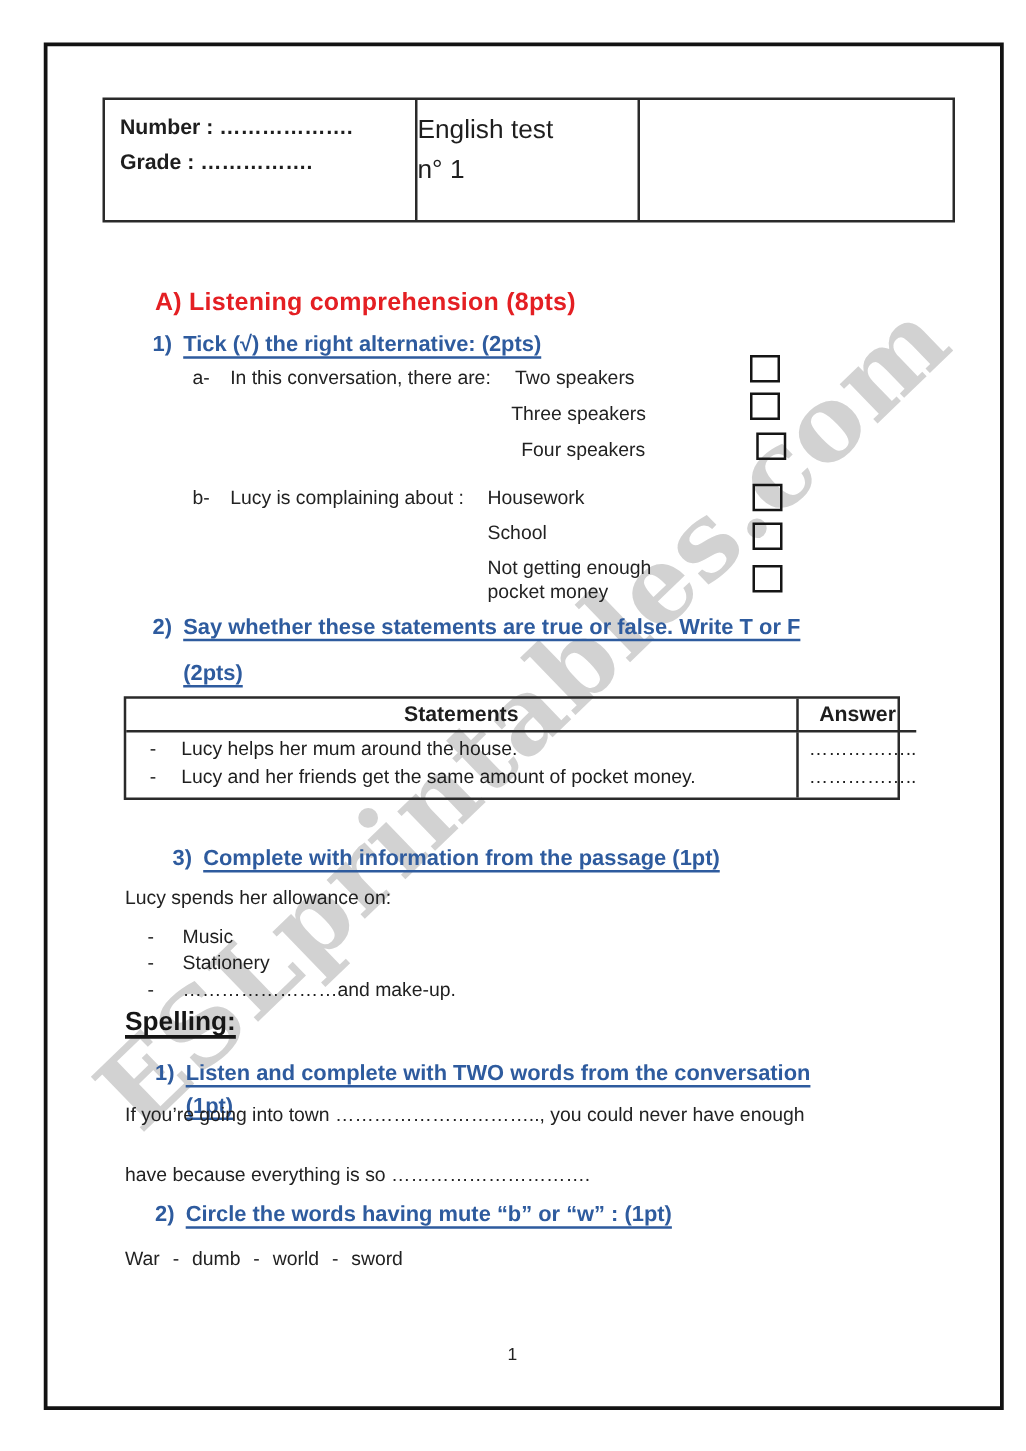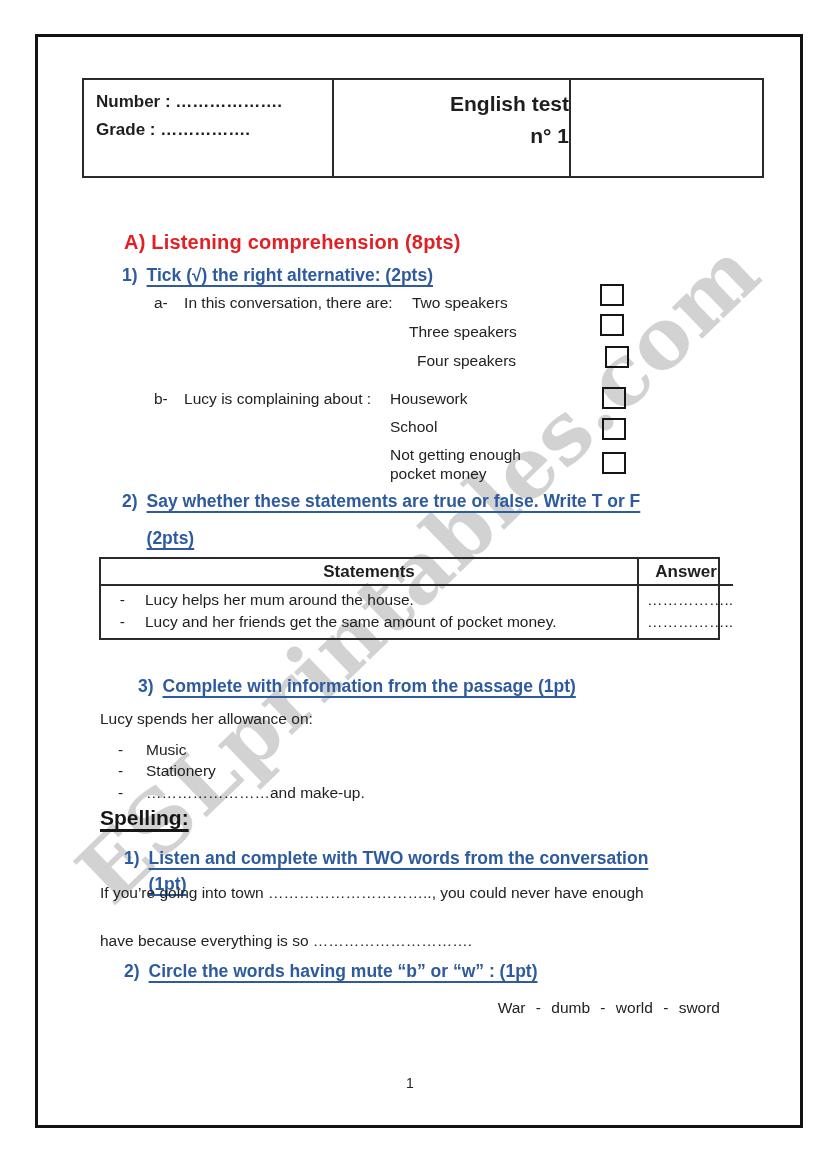--- a/index.html
+++ b/index.html
@@ -21,22 +21,22 @@
     border:3px solid #121212; box-sizing:border-box;
   }
   
   .header-table{
     position:absolute; left:82px; top:78px; width:682px; height:100px;
     border:2px solid #2a2a2a; box-sizing:border-box; display:flex; background:transparent;
   }
   .ht-col{box-sizing:border-box; height:100%;}
   .ht-col1{width:250px; border-right:2px solid #2a2a2a; padding:8px 0 0 12px;
            font-weight:bold; font-size:17px; line-height:28px;}
-  .ht-col2{width:237px; border-right:2px solid #2a2a2a; text-align:right;
-           font-weight:bold; font-size:21px; line-height:32px; padding-top:8px;}
+  .ht-col2{width:178px; border-right:2px solid #2a2a2a; text-align:left;
+           font-weight:normal; font-size:21px; line-height:32px; padding-top:8px;}
   .ht-col3{flex:1;}
   
   .red-heading{
     position:absolute; left:124px; top:231px;
     font-size:20px; font-weight:bold; color:#e41f23; letter-spacing:.2px;
   }
   .q-heading{position:absolute; display:flex; gap:9px;
     font-size:17.5px; font-weight:bold; color:#2e5b9e;}
   .q-ul{text-decoration:underline; text-decoration-thickness:2px; text-underline-offset:4px;}
   .q-lines{display:flex; flex-direction:column; gap:16px;}
@@ -64,21 +64,21 @@
     border-bottom:2px solid #2a2a2a; box-sizing:border-box;}
   .tf-head-st{border-right:2px solid #2a2a2a;}
   .tf-body-st{border-right:2px solid #2a2a2a; padding:3px 4px 5px 0; box-sizing:border-box;}
   .tf-line{display:flex; line-height:22px;}
   .tf-line .dash{width:24px; text-align:right; margin-right:20px;}
   .tf-body-an{padding:3px 0 5px 8px; line-height:22px; box-sizing:border-box;}
   
   .bullet-row{display:flex; position:absolute; font-size:15.5px; line-height:21px;}
   .bullet-row .dash{width:8px; margin-right:20px;}
   .para-line{position:absolute; font-size:15.5px; color:#222222;}
-  .words-line{position:absolute; left:100px; top:999px; width:620px; text-align:right;
+  .words-line{position:absolute; left:100px; top:999px; width:620px; text-align:left;
     font-size:15.5px; word-spacing:6px; color:#222222;}
   .page-num{position:absolute; left:100px; top:1075px; width:620px; text-align:center;
     font-size:14px; color:#222222;}
 </style>
 </head>
 <body>
 
 <div class="page">
 
   <div class="watermark">ESLprintables.com</div>

